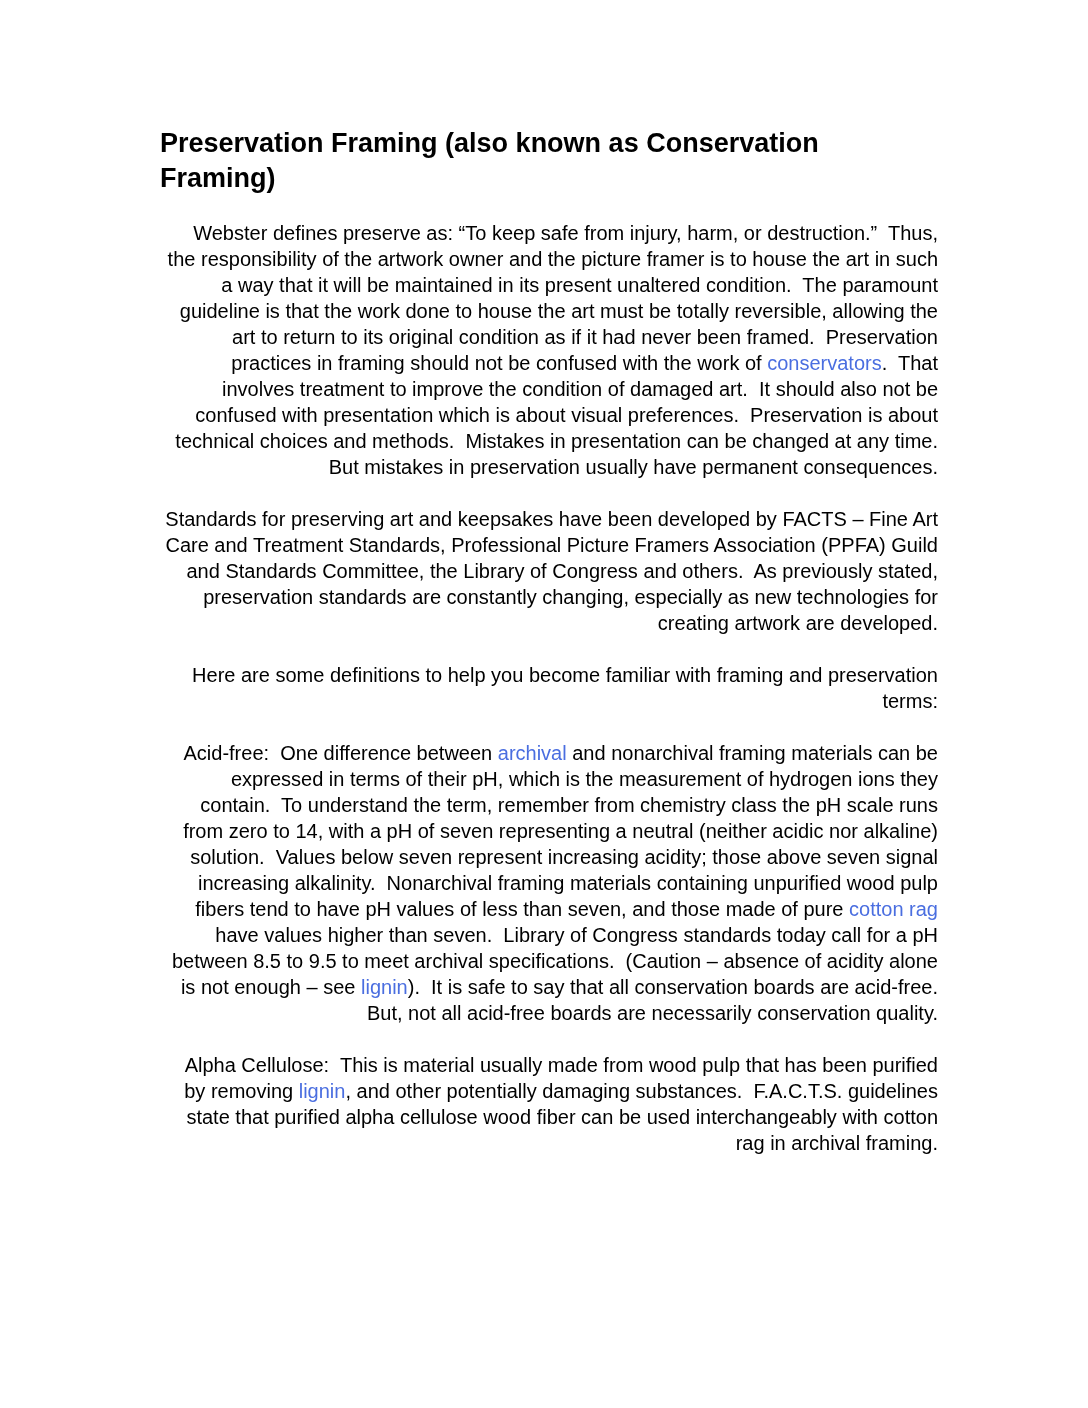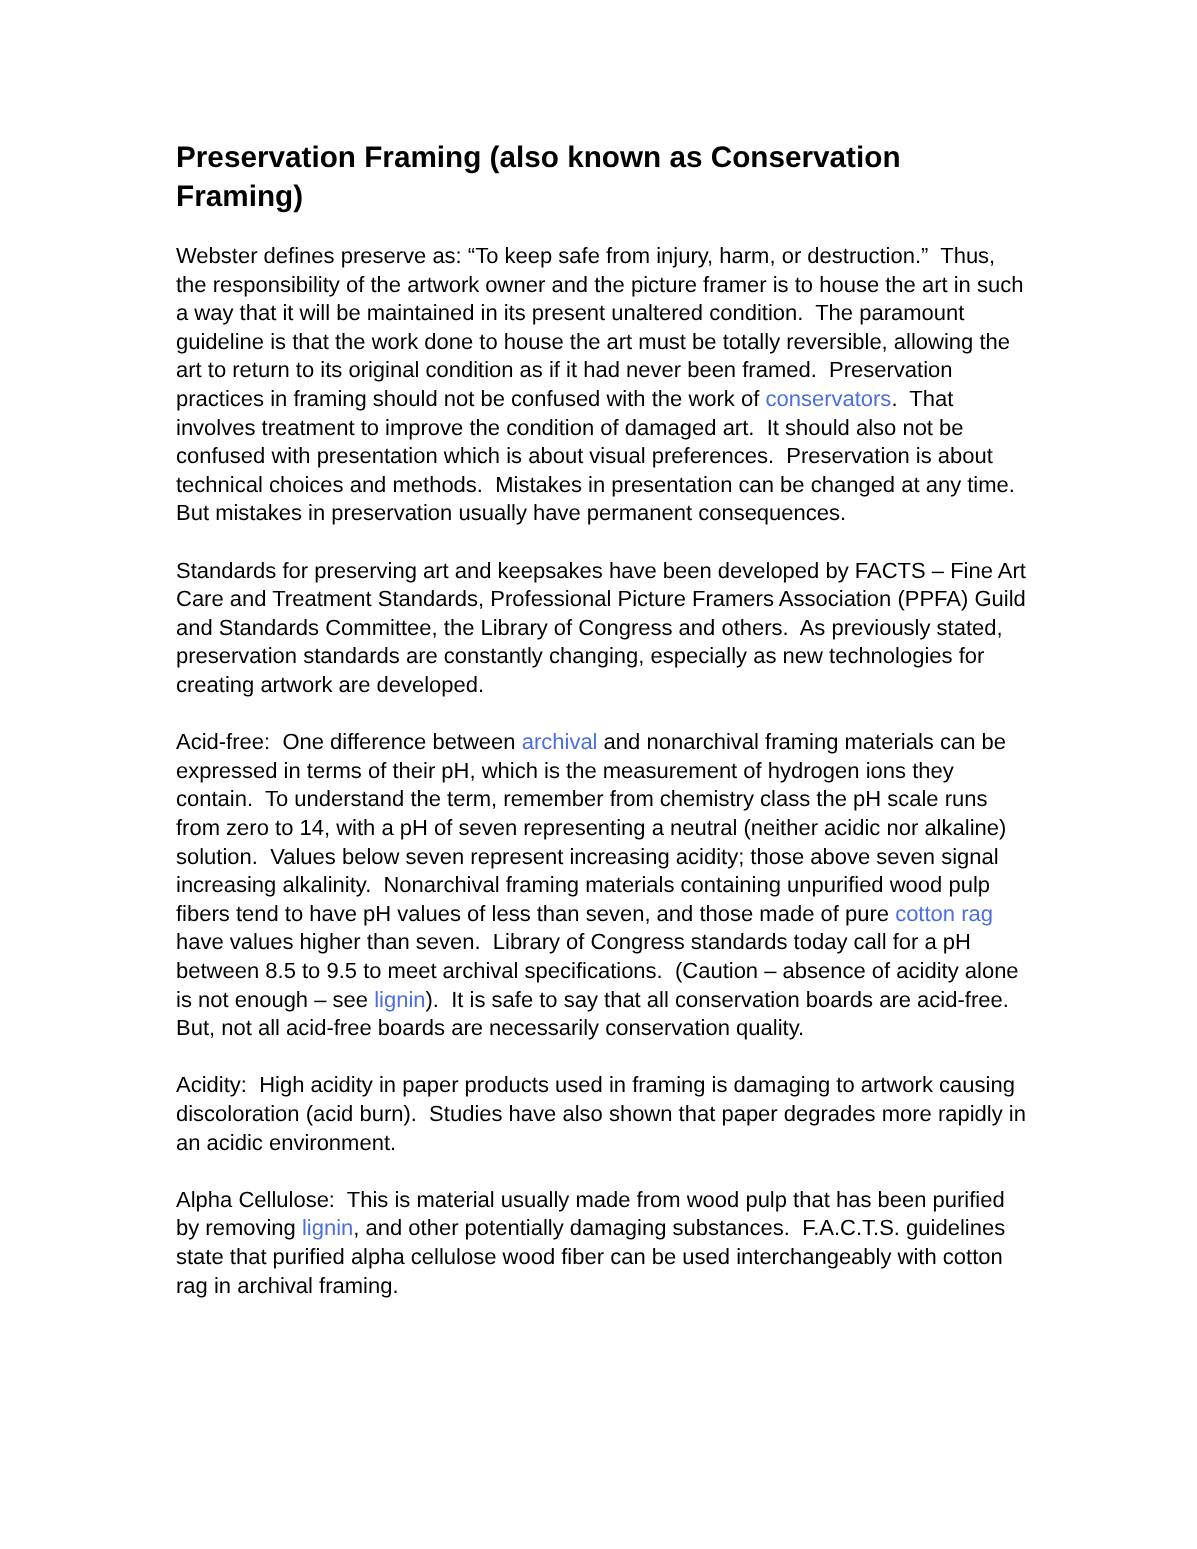--- a/index.html
+++ b/index.html
@@ -34,34 +34,35 @@
     letter-spacing: 0;
   }
   .doc-body {
     max-width: 778px;
   }
   .para {
     font-size: 20px;
     line-height: 26px;
     margin: 0 0 26px 0;
     white-space: pre-wrap;
+    text-align: right;
   }
   .para .run { font-weight: normal; }
   .para .term { font-weight: normal; }
   .para a.link {
     color: var(--link-color);
     text-decoration: none;
     cursor: pointer;
   }
 </style>
 </head>
 <body>
 
 <div class="page">
   <h1 class="doc-title">Preservation Framing (also known as Conservation Framing)</h1>
   <div class="doc-body">
       <p class="para"><span class="run">Webster defines preserve as: “To keep safe from injury, harm, or destruction.”  Thus, the responsibility of the artwork owner and the picture framer is to house the art in such a way that it will be maintained in its present unaltered condition.  The paramount guideline is that the work done to house the art must be totally reversible, allowing the art to return to its original condition as if it had never been framed.  Preservation practices in framing should not be confused with the work of </span><a class="link" href="#">conservators</a><span class="run">.  That involves treatment to improve the condition of damaged art.  It should also not be confused with presentation which is about visual preferences.  Preservation is about technical choices and methods.  Mistakes in presentation can be changed at any time.  But mistakes in preservation usually have permanent consequences.</span></p>
       <p class="para"><span class="run">Standards for preserving art and keepsakes have been developed by FACTS – Fine Art Care and Treatment Standards, Professional Picture Framers Association (PPFA) Guild and Standards Committee, the Library of Congress and others.  As previously stated, preservation standards are constantly changing, especially as new technologies for creating artwork are developed.</span></p>
+      <p class="para"><span class="run">Here are some definitions to help you become familiar with framing and preservation terms:</span></p>
       <p class="para"><span class="term">Acid-free:</span><span class="run">  One difference between </span><a class="link" href="#">archival</a><span class="run"> and nonarchival framing materials can be expressed in terms of their pH, which is the measurement of hydrogen ions they contain.  To understand the term, remember from chemistry class the pH scale runs from zero to 14, with a pH of seven representing a neutral (neither acidic nor alkaline) solution.  Values below seven represent increasing acidity; those above seven signal increasing alkalinity.  Nonarchival framing materials containing unpurified wood pulp fibers tend to have pH values of less than seven, and those made of pure </span><a class="link" href="#">cotton rag</a><span class="run"> have values higher than seven.  Library of Congress standards today call for a pH between 8.5 to 9.5 to meet archival specifications.  (Caution – absence of acidity alone is not enough – see </span><a class="link" href="#">lignin</a><span class="run">).  It is safe to say that all conservation boards are acid-free.  But, not all acid-free boards are necessarily conservation quality.</span></p>
-      <p class="para"><span class="term">Acidity:</span><span class="run">  High acidity in paper products used in framing is damaging to artwork causing discoloration (acid burn).  Studies have also shown that paper degrades more rapidly in an acidic environment.</span></p>
       <p class="para"><span class="term">Alpha Cellulose:</span><span class="run">  This is material usually made from wood pulp that has been purified by removing </span><a class="link" href="#">lignin</a><span class="run">, and other potentially damaging substances.  F.A.C.T.S. guidelines state that purified alpha cellulose wood fiber can be used interchangeably with cotton rag in archival framing.</span></p>
     </div>
 </div>
 
 </body></html>

